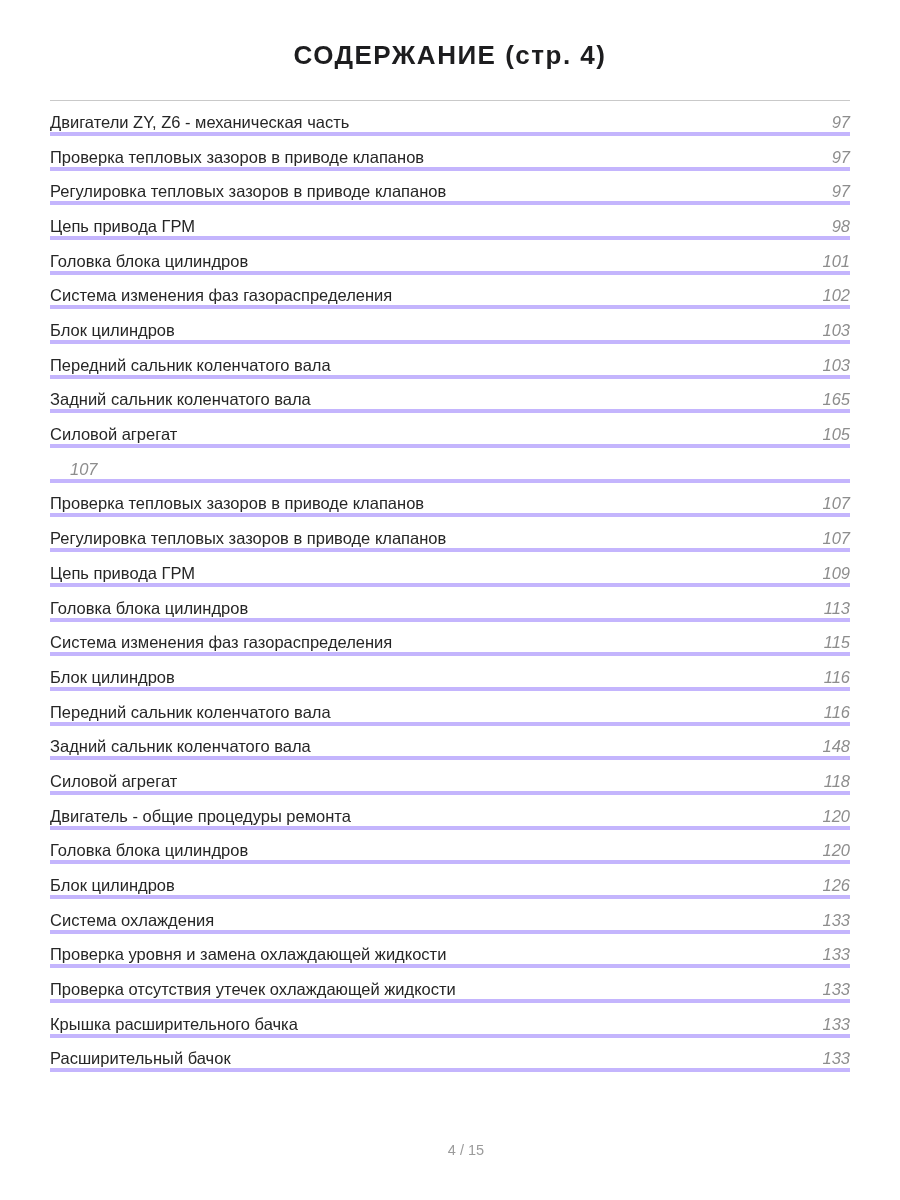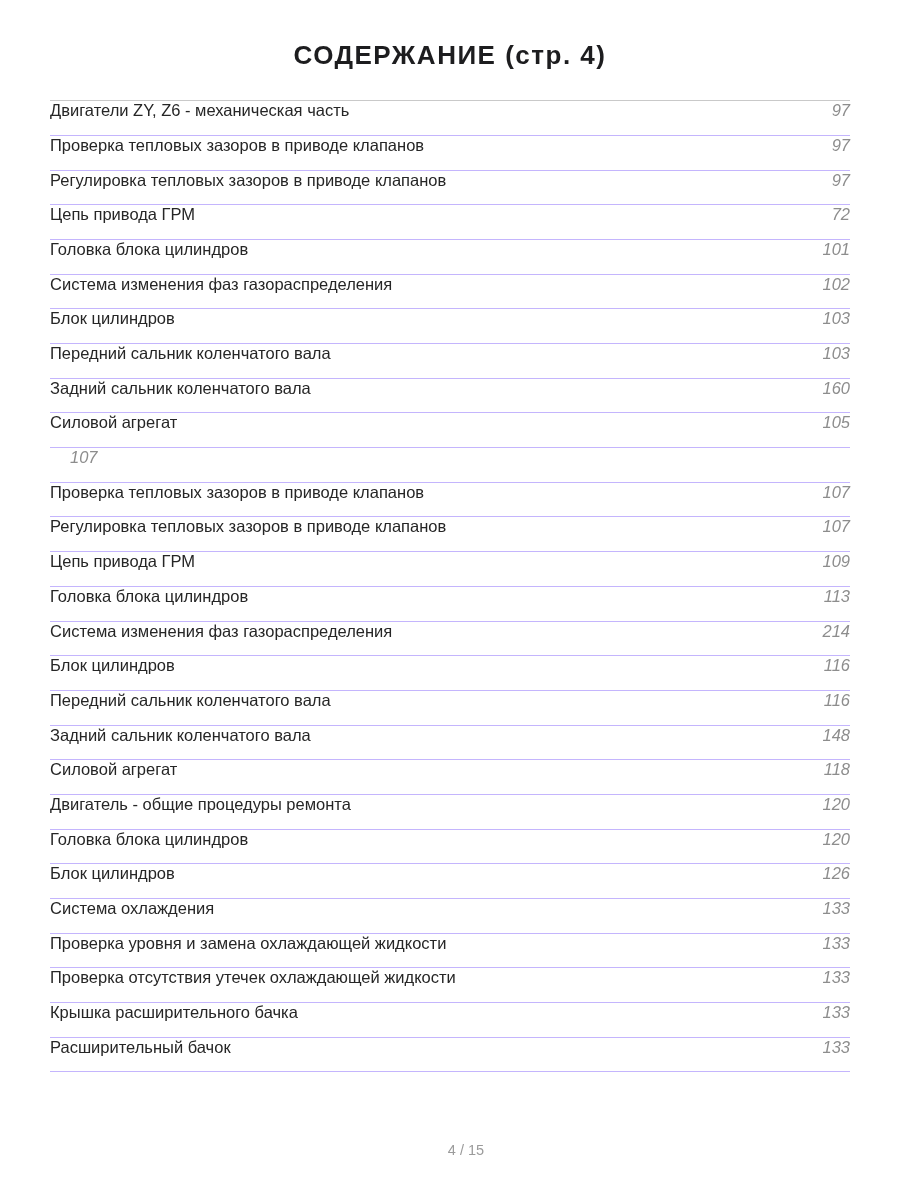--- a/index.html
+++ b/index.html
@@ -27,24 +27,24 @@
     line-height: 1.2;
   }
   .top-rule {
     border: none;
     border-top: 1px solid #c9c9c9;
     margin-top: 29px;
   }
   .toc { width: 100%; }
   .toc-row {
     display: flex;
-    align-items: flex-start;
+    align-items: flex-end;
     justify-content: space-between;
     height: 34.7px;
-    border-bottom: 1px solid #c4b5fd;
+    border-bottom: 4px solid #c4b5fd;
     cursor: pointer;
   }
   .toc-title {
     font-size: 16.5px;
     color: #262626;
     white-space: nowrap;
     overflow: hidden;
     text-overflow: ellipsis;
   }
   .toc-page {
@@ -79,41 +79,41 @@
       <div class="toc-row">
         <span class="toc-title">Проверка тепловых зазоров в приводе клапанов</span>
         <span class="toc-page">97</span>
       </div>
       <div class="toc-row">
         <span class="toc-title">Регулировка тепловых зазоров в приводе клапанов</span>
         <span class="toc-page">97</span>
       </div>
       <div class="toc-row">
         <span class="toc-title">Цепь привода ГРМ</span>
-        <span class="toc-page">72</span>
+        <span class="toc-page">98</span>
       </div>
       <div class="toc-row">
         <span class="toc-title">Головка блока цилиндров</span>
         <span class="toc-page">101</span>
       </div>
       <div class="toc-row">
         <span class="toc-title">Система изменения фаз газораспределения</span>
         <span class="toc-page">102</span>
       </div>
       <div class="toc-row">
         <span class="toc-title">Блок цилиндров</span>
         <span class="toc-page">103</span>
       </div>
       <div class="toc-row">
         <span class="toc-title">Передний сальник коленчатого вала</span>
         <span class="toc-page">103</span>
       </div>
       <div class="toc-row">
         <span class="toc-title">Задний сальник коленчатого вала</span>
-        <span class="toc-page">160</span>
+        <span class="toc-page">165</span>
       </div>
       <div class="toc-row">
         <span class="toc-title">Силовой агрегат</span>
         <span class="toc-page">105</span>
       </div>
       <div class="toc-row">
         <span class="toc-page">107</span>
       </div>
       <div class="toc-row">
         <span class="toc-title">Проверка тепловых зазоров в приводе клапанов</span>
@@ -126,21 +126,21 @@
       <div class="toc-row">
         <span class="toc-title">Цепь привода ГРМ</span>
         <span class="toc-page">109</span>
       </div>
       <div class="toc-row">
         <span class="toc-title">Головка блока цилиндров</span>
         <span class="toc-page">113</span>
       </div>
       <div class="toc-row">
         <span class="toc-title">Система изменения фаз газораспределения</span>
-        <span class="toc-page">214</span>
+        <span class="toc-page">115</span>
       </div>
       <div class="toc-row">
         <span class="toc-title">Блок цилиндров</span>
         <span class="toc-page">116</span>
       </div>
       <div class="toc-row">
         <span class="toc-title">Передний сальник коленчатого вала</span>
         <span class="toc-page">116</span>
       </div>
       <div class="toc-row">

